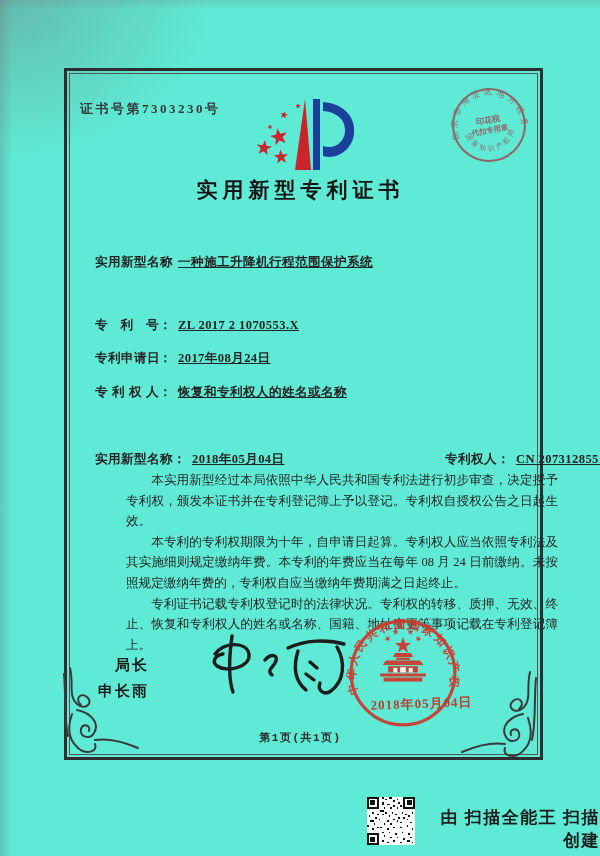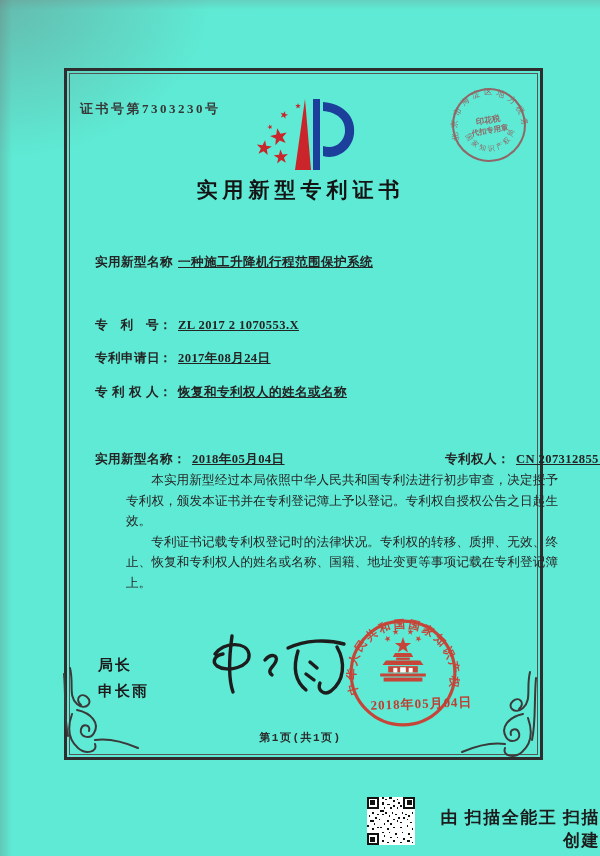--- a/index.html
+++ b/index.html
@@ -23,21 +23,21 @@
   .frow{position:absolute;left:95px;font-size:12.6px;font-weight:600;color:#242424;
         letter-spacing:.4px;white-space:nowrap;}
   .flabel{display:inline-block;width:64px;text-align:justify;text-align-last:justify;}
   .fval{margin-left:6px;text-decoration:underline;}
   .addr .fval{display:inline-block;width:360px;white-space:normal;vertical-align:top;line-height:20px;}
   .grant2{position:absolute;left:350px;top:0;}
   .paras{position:absolute;left:89px;top:470px;width:432px;font-size:12.6px;line-height:20.6px;
         color:#262626;text-align:justify;font-weight:400;margin-left:37px;}
   .paras p{margin:0;text-indent:2em;}
   .sig-titles{position:absolute;left:98px;top:652px;font-size:15px;font-weight:bold;
-        line-height:26px;color:#1c1c1c;letter-spacing:2px;}
+        line-height:26px;color:#1c1c1c;letter-spacing:2px;text-align:right;}
   .sig-script{position:absolute;left:202px;top:624px;width:160px;height:90px;}
   .office-seal{position:absolute;left:346px;top:616px;width:114px;height:114px;opacity:.92;}
   .seal-date{position:absolute;left:349px;top:695px;width:145px;text-align:center;font-size:13px;
         font-weight:bold;color:#bf3d31;letter-spacing:1px;transform:rotate(-2deg);}
   .flourish{position:absolute;width:78px;height:88px;}
   .flourish.left{left:62px;top:666px;}
   .flourish.right{left:460px;top:670px;transform:scaleX(-1);}
   .page-num{position:absolute;left:64px;top:730px;width:473px;text-align:center;font-size:11px;
         font-weight:600;letter-spacing:1.5px;color:#2a2a2a;font-family:Liberation Mono, monospace;}
   .qr{position:absolute;left:367px;top:797px;width:48px;height:48px;}
@@ -100,20 +100,21 @@
   </div>
   <div class="frow" style="top:451px">
     <span>实用新型名称</span><span>：</span><span class="fval">2018年05月04日</span>
     <span class="grant2">
       <span>专利权人</span><span>：</span><span class="fval">CN 207312855 U</span>
     </span>
   </div>
 
   <div class="paras">
     <p>本实用新型经过本局依照中华人民共和国专利法进行初步审查，决定授予专利权，颁发本证书并在专利登记簿上予以登记。专利权自授权公告之日起生效。</p>
+    <p>本专利的专利权期限为十年，自申请日起算。专利权人应当依照专利法及其实施细则规定缴纳年费。本专利的年费应当在每年 08 月 24 日前缴纳。未按照规定缴纳年费的，专利权自应当缴纳年费期满之日起终止。</p>
     <p>专利证书记载专利权登记时的法律状况。专利权的转移、质押、无效、终止、恢复和专利权人的姓名或名称、国籍、地址变更等事项记载在专利登记簿上。</p>
   </div>
 
   <div class="sig-titles">
     <div>局长</div>
     <div>申长雨</div>
   </div>
   <svg class="sig-script" viewBox="0 0 160 90" aria-label="申长雨">
     <g stroke="#1d1d1d" stroke-width="3.4" fill="none" stroke-linecap="round" stroke-linejoin="round">
       <path d="M30,12 C27,34 26,54 31,68"></path>

